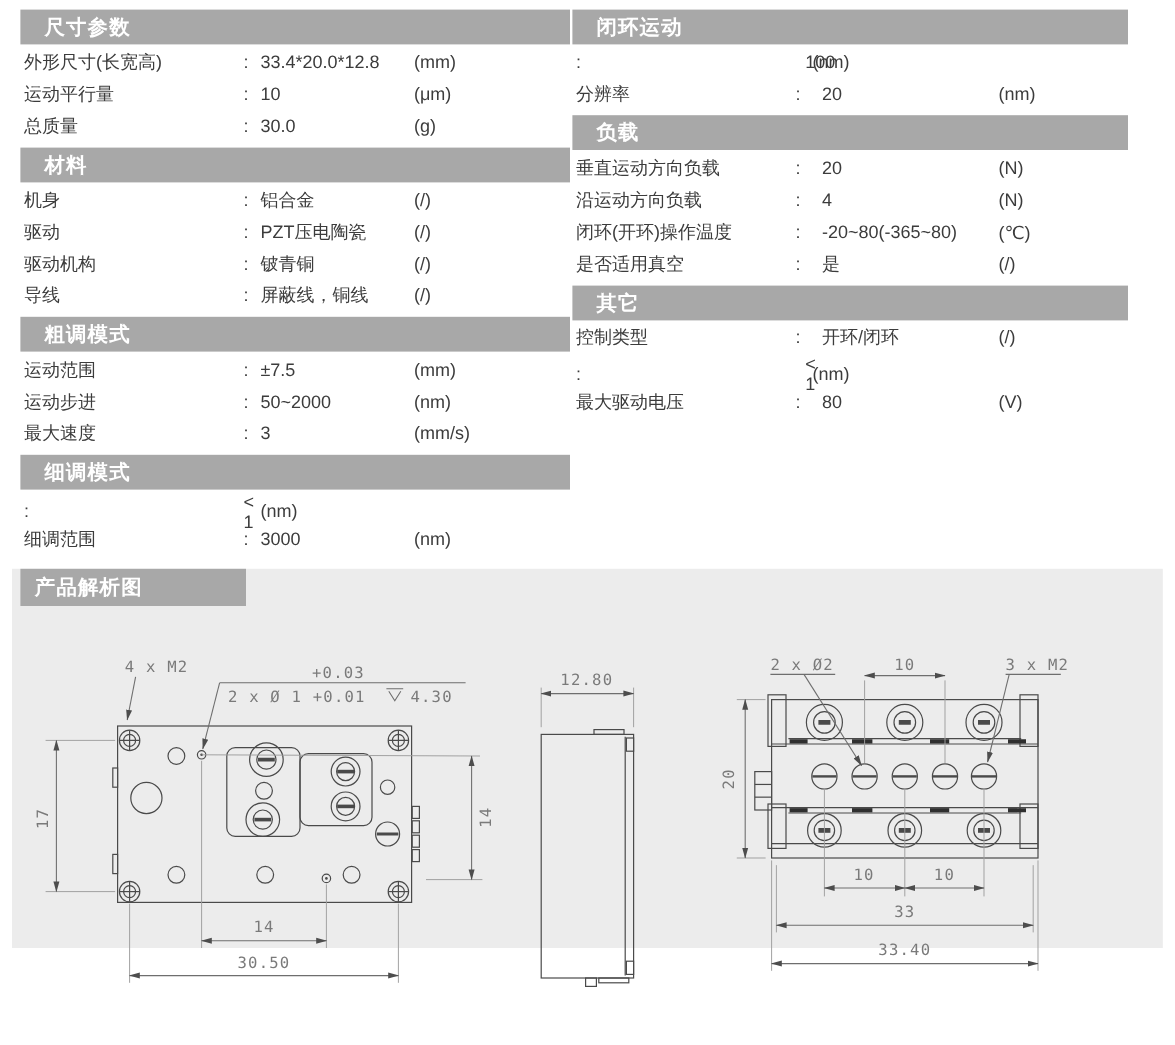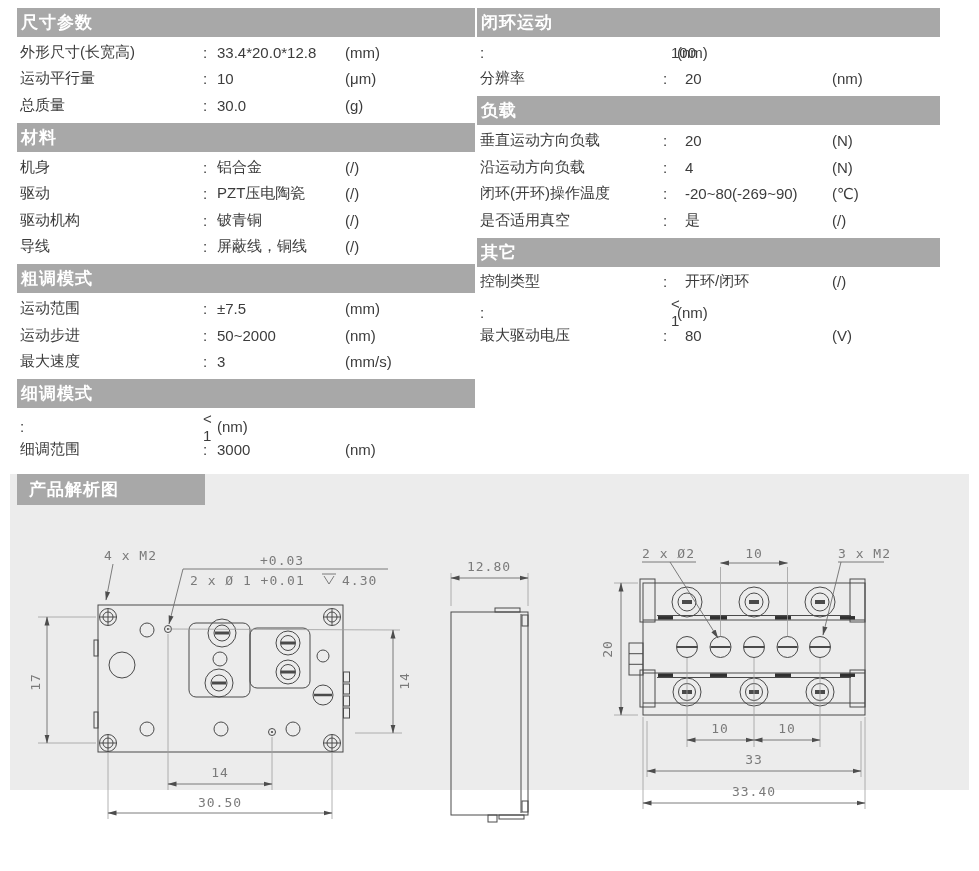--- a/index.html
+++ b/index.html
@@ -12,21 +12,21 @@
   }
   .page{position:absolute;inset:0;}
 
   
   .spec-table{position:absolute;top:8px;}
   #spec-left{left:17px;width:458px;--unitw:130px;--valpad:0px;}
   #spec-right{left:477px;width:463px;--unitw:108px;--valpad:8px;}
   .sec-header{
     height:29px;line-height:29px;background:var(--header_bg,#a8a8a8);
     color:#ffffff;font-size:17px;font-weight:bold;
-    padding-left:4px;letter-spacing:1px;margin:4px 0 2px 0;
+    padding-left:20px;letter-spacing:1px;margin:4px 0 2px 0;
     box-sizing:border-box;
   }
   .spec-table .sec-header:first-child{margin-top:0;}
   .spec-row{
     display:grid;grid-template-columns:183px 14px 1fr var(--unitw);
     height:26.6px;align-items:center;font-size:15px;padding-left:3px;
   }
   .spec-row .val{padding-left:var(--valpad);}
 
   
@@ -158,21 +158,21 @@
       </div>
       <div class="spec-row">
         <span class="lbl">沿运动方向负载</span>
         <span class="col">:</span>
         <span class="val">4</span>
         <span class="unit">(N)</span>
       </div>
       <div class="spec-row">
         <span class="lbl">闭环(开环)操作温度</span>
         <span class="col">:</span>
-        <span class="val">-20~80(-269~90)</span>
+        <span class="val">-20~80(-365~80)</span>
         <span class="unit">(℃)</span>
       </div>
       <div class="spec-row">
         <span class="lbl">是否适用真空</span>
         <span class="col">:</span>
         <span class="val">是</span>
         <span class="unit">(/)</span>
       </div>
       <div class="sec-header">其它</div>
       <div class="spec-row">

